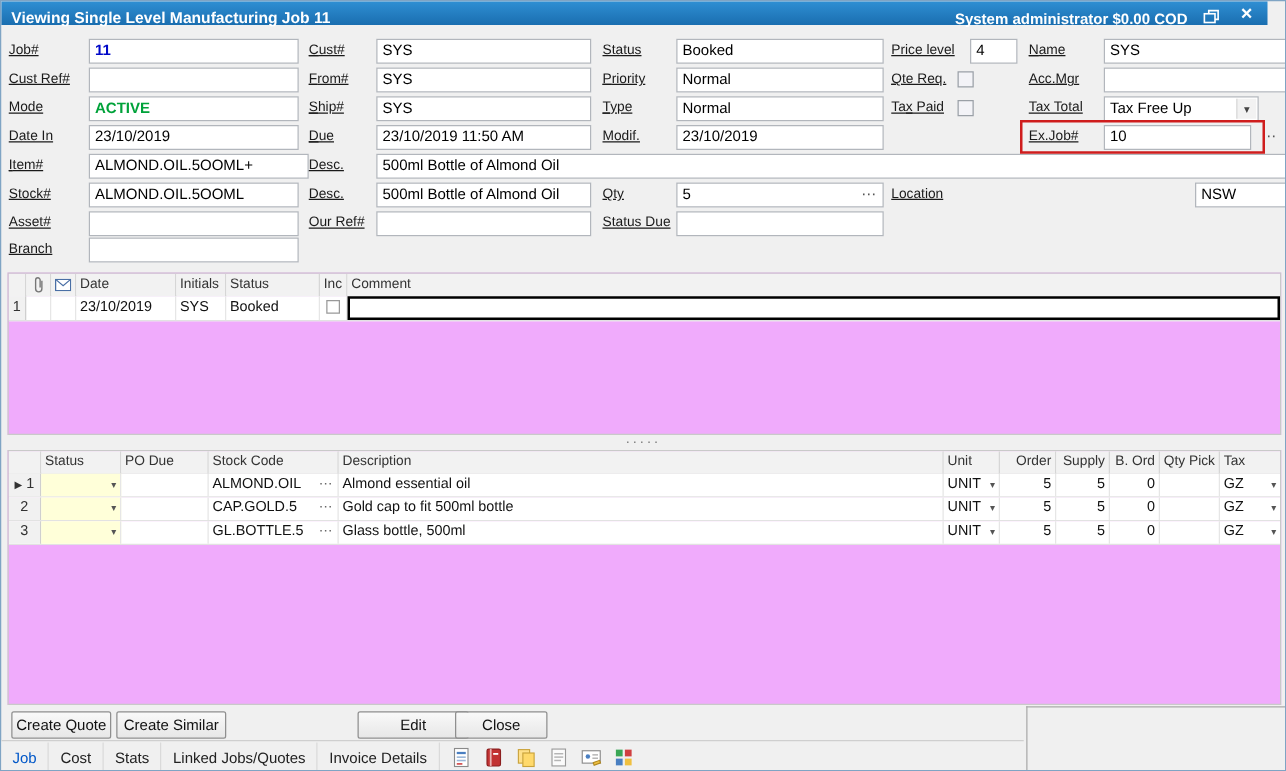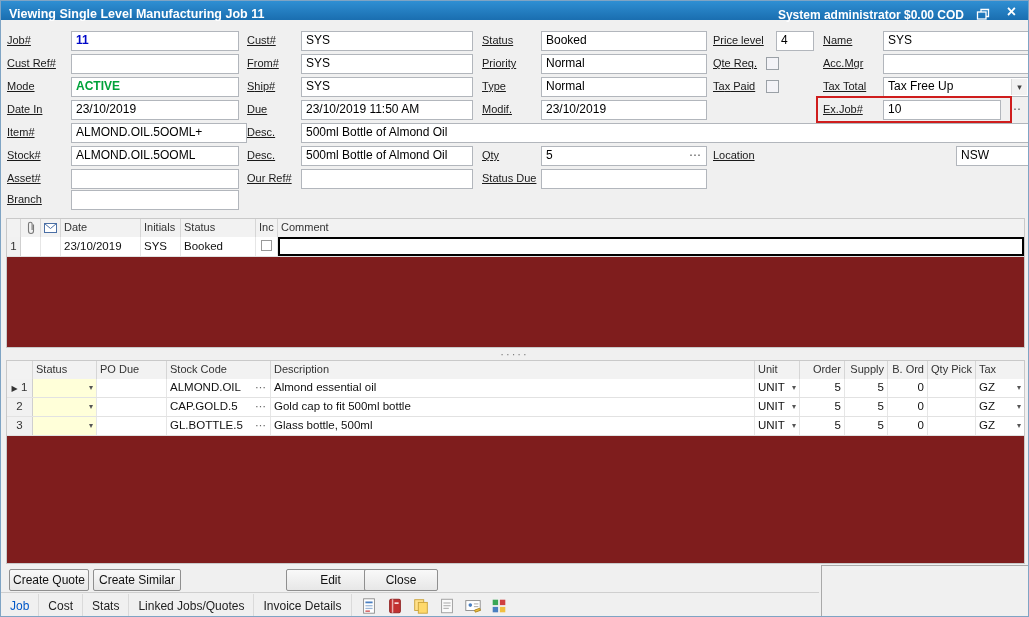--- a/index.html
+++ b/index.html
@@ -1,35 +1,35 @@
 <!DOCTYPE html>
 <html><head>
 <meta charset="utf-8">
 <style>
   * { margin:0; padding:0; box-sizing:border-box; }
   body { background:#d8d8d8; font-family:"Liberation Sans", sans-serif; }
   .win { position:relative; width:1029px; height:617px; background:#f0f0f0;
          border:1px solid #7fa4c4; overflow:hidden; }
-  .titlebar { position:absolute; left:0; top:0; right:0; height:19px;
+  .titlebar { position:absolute; left:0; top:0; right:14px; height:19px;
               background:linear-gradient(#2f8fd3,#1a6eb0); color:#fff; }
   .titlebar .title { position:absolute; left:8px; top:6px; font-size:12.5px; font-weight:bold; }
   .titlebar .user { position:absolute; right:64px; top:7px; font-size:12px; font-weight:bold; }
   .tb-ico { position:absolute; top:6px; cursor:default; }
   .lbl { position:absolute; font-size:11px; color:#1a1a1a; white-space:nowrap;text-decoration:underline; }
   .fld { position:absolute; height:20px; background:#fff; border:1px solid #b2b6bc;
          font-size:12px; line-height:17px; padding:0 4px; white-space:nowrap; overflow:hidden; }
   .job-val { color:#0008c8; font-weight:bold; }
   .mode-val { color:#00a23a; font-weight:bold; }
   .chk { position:absolute; width:13px; height:13px; background:#f3f3f7; border:1px solid #9aa0a6; }
   .combo-arrow { position:absolute; right:1px; top:1px; bottom:1px; width:16px; background:#f2f2f2;
                  border-left:1px solid #d8d8d8; text-align:center; font-size:9px; line-height:16px; color:#444; }
   .ellipsis { color:#555; font-size:12px; letter-spacing:1px; cursor:default; }
   .fld .ellipsis { position:absolute; right:4px; top:0; line-height:17px; }
   .annotation { position:absolute; border:2px solid #cf1d1d; background:transparent; z-index:6; pointer-events:none; }
-  .grid { position:absolute; background:#7f1d1d; border:1px solid #c9c9c9; overflow:hidden; }
+  .grid { position:absolute; background:#f0abfc; border:1px solid #c9c9c9; overflow:hidden; }
   .g-head { display:flex; height:18px; background:#f2f2f2; border-bottom:1px solid #c8c8c8; }
   .hc { height:18px; font-size:11px; color:#333; line-height:17px; padding:0 3px;
         border-right:1px solid #d6d6d6; background:#f2f2f2; overflow:hidden; white-space:nowrap; }
   .g-row { display:flex; border-bottom:1px solid #e2e2e2; background:#fff; }
   .dc { font-size:11.5px; color:#111; padding:0 3px; border-right:1px solid #e6e6e6;
         overflow:hidden; white-space:nowrap; position:relative; }
   .mid .dc { height:19px; line-height:18px; }
   .bot .dc { height:18px; line-height:17px; }
   .selc { background:#f1f1f1; border-right:1px solid #cfcfcf; text-align:center; color:#333; }
   .yellow { background:#ffffd9; }
@@ -94,21 +94,21 @@
 
   <span class="lbl" style="left:6px; top:79px;">Mode</span>
   <div class="fld mode-val" style="left:70px; top:76px; width:168px;">ACTIVE</div>
   <span class="lbl" style="left:246px; top:79px;"><u>S</u>hip#</span>
   <div class="fld" style="left:300px; top:76px; width:172px;">SYS</div>
   <span class="lbl" style="left:481px; top:79px;"><u>T</u>ype</span>
   <div class="fld" style="left:540px; top:76px; width:166px;">Normal</div>
   <span class="lbl" style="left:712px; top:79px;">Ta<u>x</u> Paid</span>
   <div class="chk" style="left:765px; top:79px;"></div>
   <span class="lbl" style="left:822px; top:79px;">Tax Total</span>
-  <div class="fld" style="left:882px; top:76px; width:146px;">
+  <div class="fld" style="left:882px; top:76px; width:124px;">
     <span>Tax Free Up</span>
     <span class="combo-arrow">▾</span>
   </div>
 
   <span class="lbl" style="left:6px; top:102px;">Date In</span>
   <div class="fld" style="left:70px; top:99px; width:168px;">23/10/2019</div>
   <span class="lbl" style="left:246px; top:102px;"><u>D</u>ue</span>
   <div class="fld" style="left:300px; top:99px; width:172px;">23/10/2019 11:50 AM</div>
   <span class="lbl" style="left:481px; top:102px;">Modif.</span>
   <div class="fld" style="left:540px; top:99px; width:166px;">23/10/2019</div>

